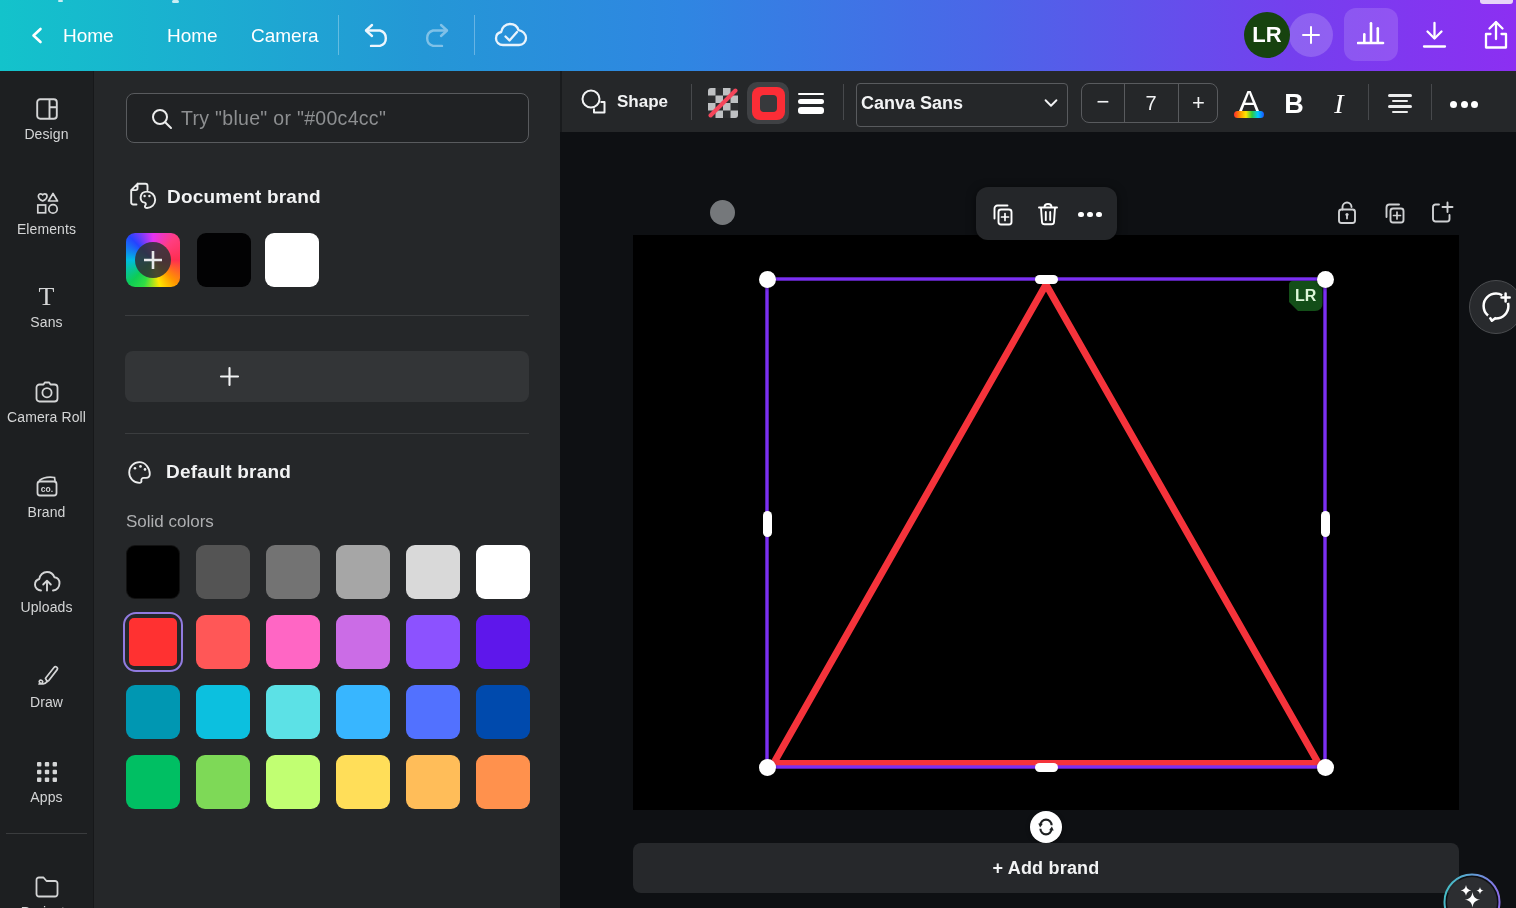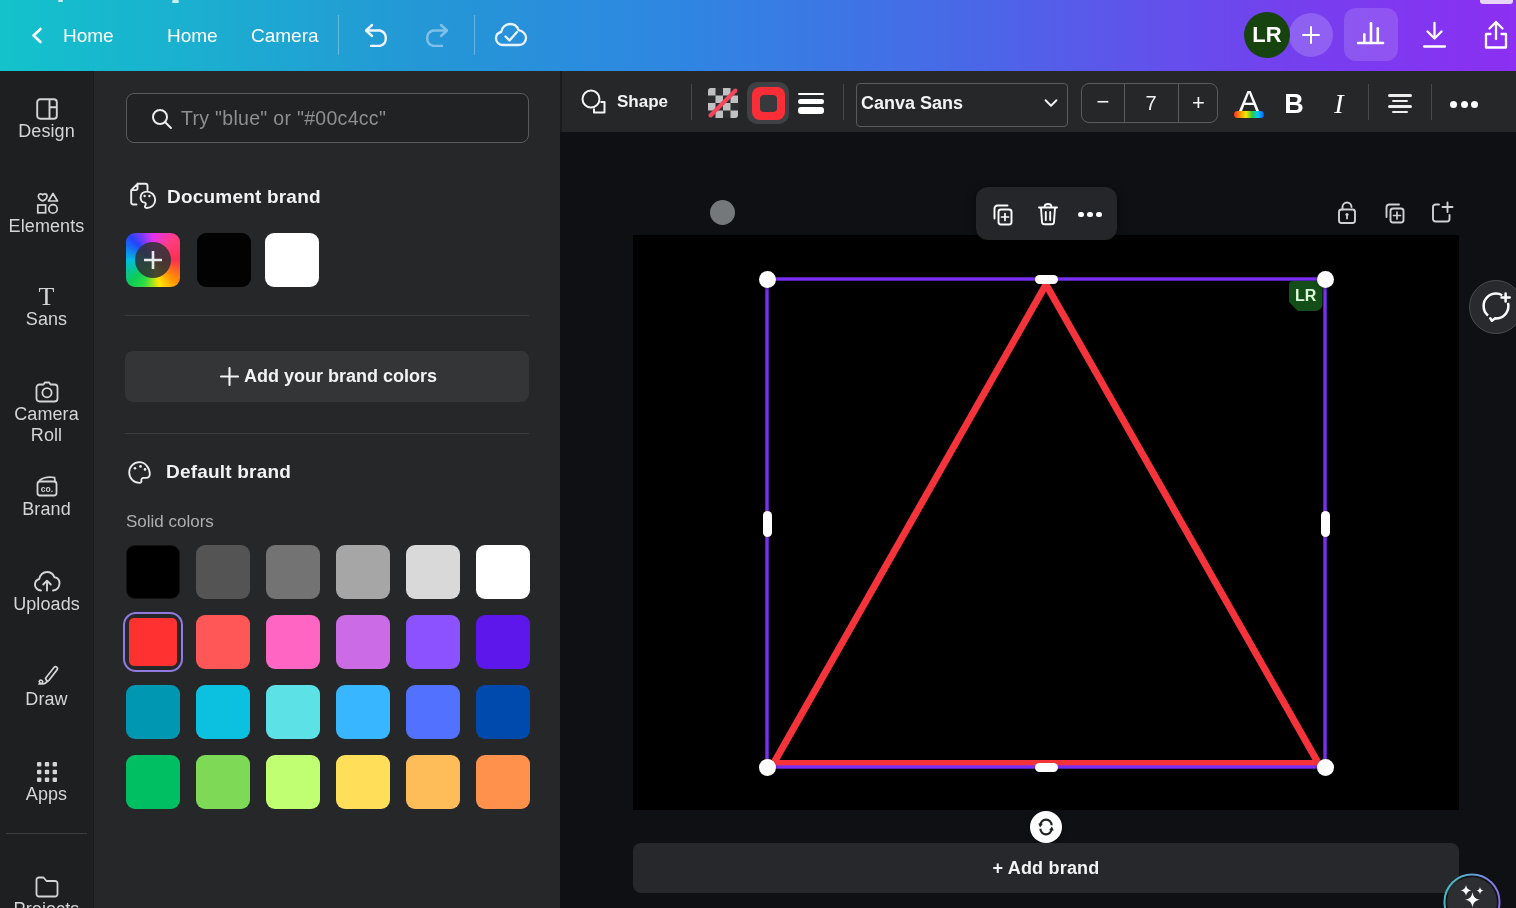--- a/index.html
+++ b/index.html
@@ -8,21 +8,21 @@
   .abs { position:absolute; }
   
   #topbar { position:absolute; left:0; top:0; width:1516px; height:71px;
     background:linear-gradient(90deg,#13c3cb 0%,#2497d6 28%,#2f86e2 45%,#4b66e8 65%,#7440ee 85%,#8c2ff2 100%); }
   .tb-txt { position:absolute; top:0; height:71px; line-height:71px; color:#fff; font-weight:400; font-size:19px; }
   .tb-div { position:absolute; top:15px; height:40px; width:1px; background:rgba(255,255,255,0.30); }
   
   #sidebar { position:absolute; left:0; top:71px; width:93px; height:837px; background:#1d1f21; }
   .sb-item { position:absolute; left:0; width:93px; text-align:center; color:#d4d5d6; }
   .sb-item svg { display:block; margin:0 auto; }
-  .sb-label { font-size:18px; letter-spacing:0.1px; }
+  .sb-label { font-size:14px; margin-top:5px; letter-spacing:0.1px; }
   
   #panel { position:absolute; left:93px; top:71px; width:467px; height:837px; background:#252729; border-left:1px solid #17181a; }
   #search { position:absolute; left:32px; top:22px; width:403px; height:50px; border:1px solid #595b5e;
     border-radius:8px; background:#202224; }
   .hdr { position:absolute; color:#f2f3f4; font-weight:700; font-size:19px; letter-spacing:0.2px; }
   .sw { position:absolute; width:54px; height:54px; border-radius:9px; }
   .divline { position:absolute; left:31px; width:404px; height:1px; background:#3b3d3f; }
   
   #toolbar { position:absolute; left:560px; top:71px; width:956px; height:61px; background:#252729; border-left:2px solid #191b1d; }
   .tbr-div { position:absolute; top:13px; height:36px; width:1px; background:#47494c; }
@@ -186,21 +186,20 @@
     <path d="M9 0.5 V17.5 M0.5 9 H17.5" stroke="#e8e9ea" stroke-width="2.6" stroke-linecap="round"></path>
   </svg>
   <div class="sw" style="left:103px;top:162px;background:#020203"></div>
   <div class="sw" style="left:171px;top:162px;background:#ffffff"></div>
   <div class="divline" style="top:244px"></div>
 
   <div class="abs" style="left:31px;top:280px;width:404px;height:51px;border-radius:8px;background:#333537">
     <svg class="abs" style="left:94px;top:15px" width="21" height="21" viewBox="0 0 21 21">
       <path d="M10.5 2 V19 M2 10.5 H19" stroke="#f2f3f4" stroke-width="2.1" stroke-linecap="round"></path>
     </svg>
-    <div class="abs" style="left:119px;top:0;height:51px;line-height:51px;color:#f2f3f4;font-weight:700;font-size:18px">Add your brand colors</div>
   </div>
   <div class="divline" style="top:362px"></div>
 
   <svg class="abs" style="left:33px;top:389px" width="25" height="25" viewBox="0 0 25 25">
     <path d="M12.5 2.2 a10.3 10.3 0 1 0 0 20.6 c1.6 0 2.2-1 1.9-2.1 -.4-1.5.6-2.9 2.3-2.9 h2.3 c2.2 0 3.8-1.6 3.8-3.8 0-6.1-4.6-11.8-10.3-11.8Z" stroke="#eceded" stroke-width="1.8" fill="none"></path>
     <circle cx="8" cy="8.2" r="1.3" fill="#eceded"></circle>
     <circle cx="13.5" cy="6.4" r="1.3" fill="#eceded"></circle>
     <circle cx="18" cy="9.4" r="1.3" fill="#eceded"></circle>
   </svg>
   <div class="hdr" style="left:72px;top:390px">Default brand</div>

